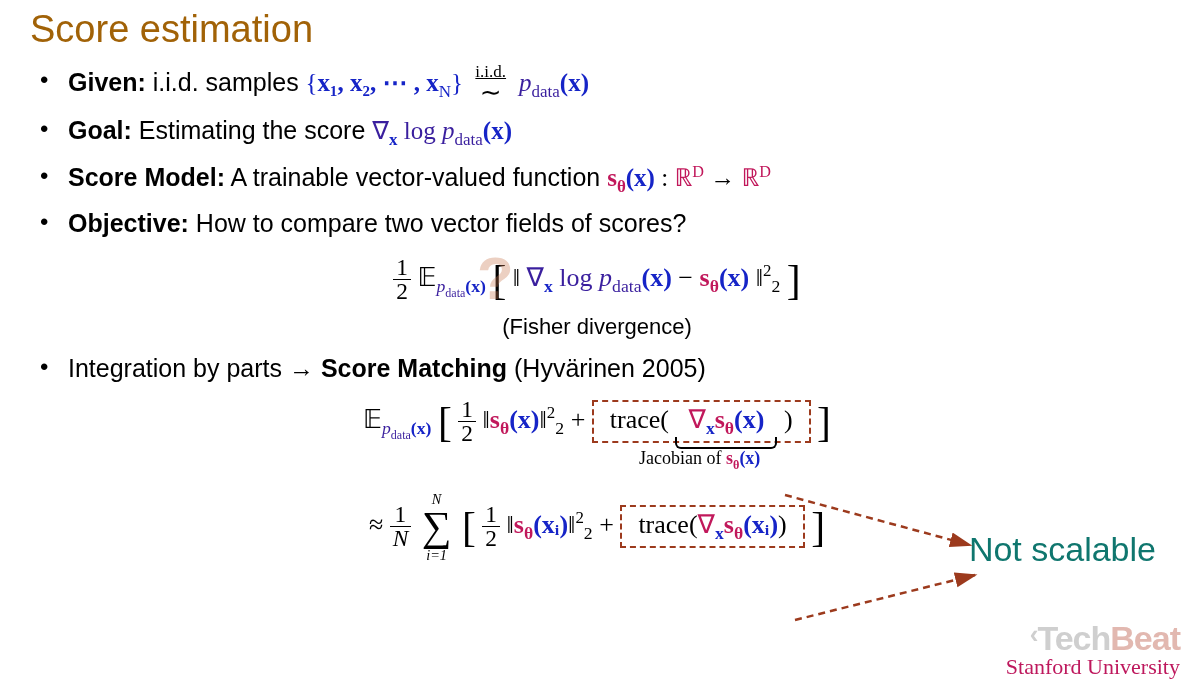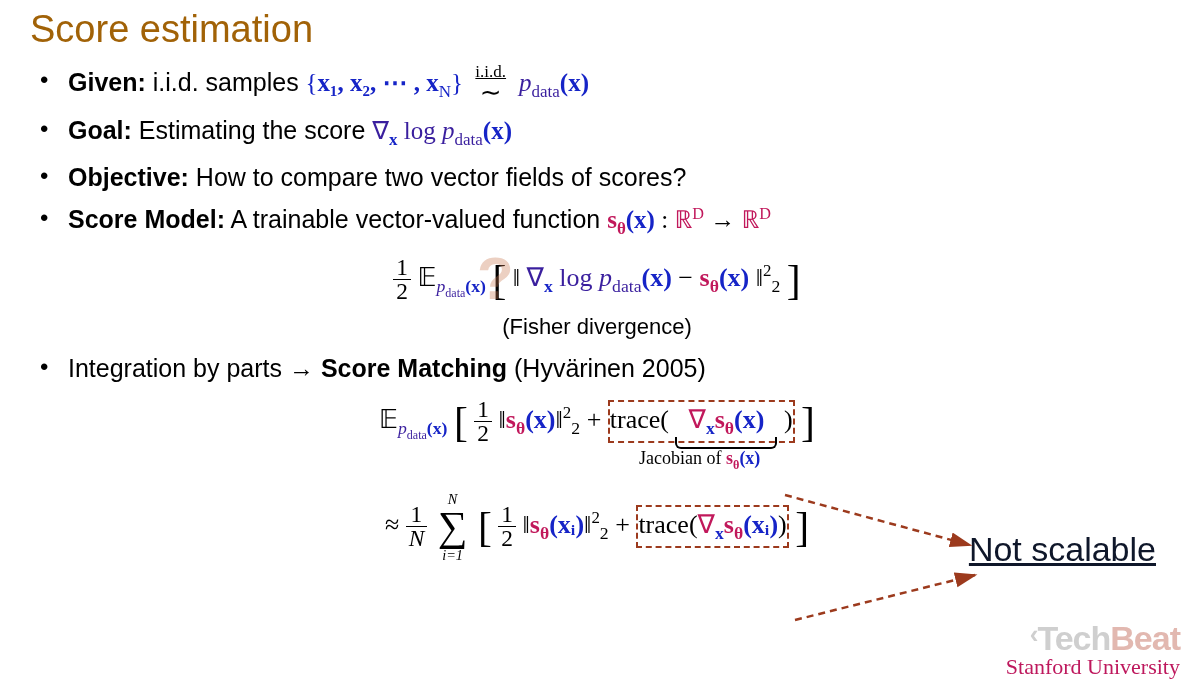--- a/index.html
+++ b/index.html
@@ -83,28 +83,27 @@
     border-bottom-right-radius: 6px;
   }
   .underbrace-label {
     position: absolute;
     font-size: 18px;
     font-family: Georgia, serif;
     white-space: nowrap;
   }
   .dashbox {
     border: 2.5px dashed #9c3a1d;
-    padding: 2px 0;
+    padding: 2px 16px;
     display: inline-block;
   }
   .annot {
-    color: #0f172a;
+    color: #0f766e;
     font-size: 34px;
     position: absolute;
-    text-decoration: underline;
   }
   .qmark {
     position: absolute;
     color: rgba(200,120,80,0.35);
     font-size: 60px;
     font-weight: bold;
     font-family: Arial, sans-serif;
   }
   svg.arrow {
     position: absolute;
@@ -176,28 +175,28 @@
     </li>
 
     <li>
       <span class="b">Goal:</span><span> Estimating the score </span>
       <span class="serif purple">
         <span>∇</span><span class="sub b blue">x</span><span> log </span><i><span>p</span></i><span class="sub">data</span><span class="b blue">(x)</span>
       </span>
     </li>
 
     <li>
-      <span class="b">Objective:</span><span> How to compare two vector fields of scores?</span>
-    </li>
-
-    <li>
       <span class="b">Score Model:</span><span> A trainable vector-valued function  </span>
       <span class="serif pink">
         <span class="b">s</span><span class="sub b">θ</span><span class="b blue">(x)</span><span style="color:#000"> : </span><span class="dbl">ℝ</span><span class="sup">D</span><span style="color:#000"> → </span><span class="dbl">ℝ</span><span class="sup">D</span>
       </span>
+    </li>
+
+    <li>
+      <span class="b">Objective:</span><span> How to compare two vector fields of scores?</span>
     </li>
   </ul>
 
   <div class="mathline" style="margin-top:14px;">
     <span class="qmark" style="left:50%; transform:translateX(-120px); top:-12px;">?</span>
     <span class="frac">
       <span class="num">1</span>
       <span class="den">2</span>
     </span>
     <span class="bigE">𝔼</span><span class="sub purple"><i>p</i><span class="sub">data</span><span class="blue b">(x)</span></span>

